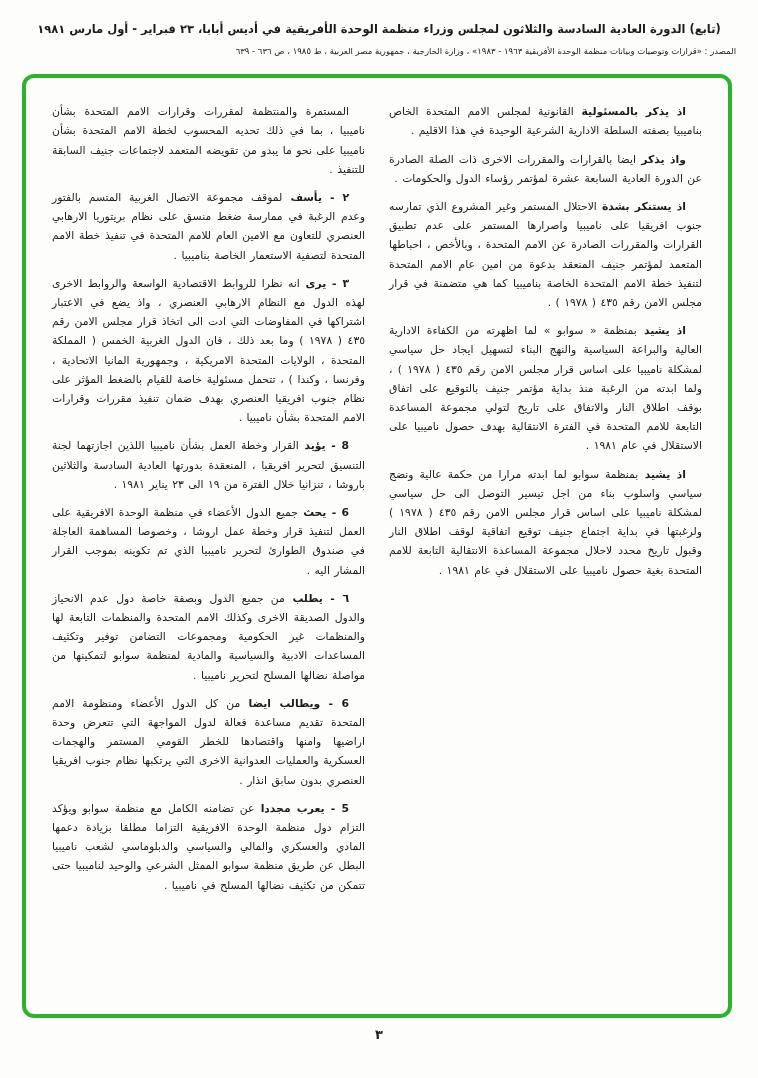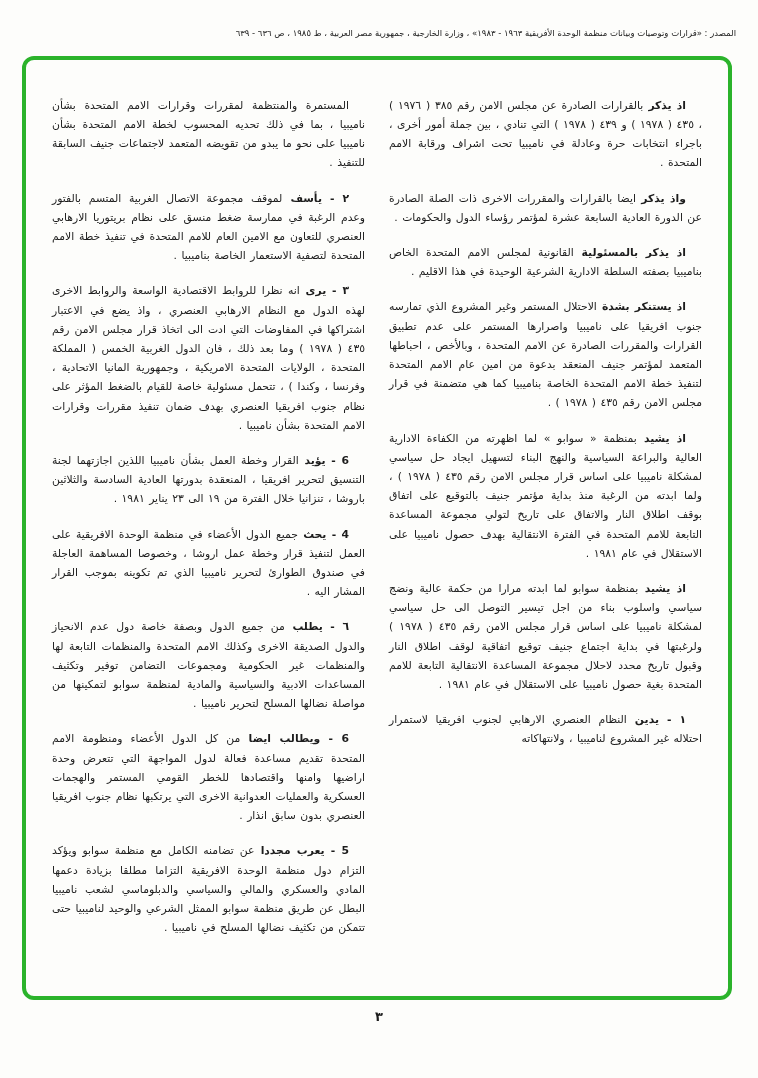--- a/index.html
+++ b/index.html
@@ -49,58 +49,57 @@
   .col{
     flex:1 1 0;
     min-width:0;
     direction:rtl;
   }
   .para{
     font-size:10.8px;
     line-height:1.78;
     text-align:justify;
     text-indent:16px;
-    margin:16px 0 9px 0;
+    margin:4px 0 9px 0;
     word-spacing:1px;
   }
   .para b{font-weight:bold;}
   .page-footer{
     text-align:center;
     font-size:13px;
     font-weight:bold;
     margin-top:9px;
     direction:rtl;
   }
 </style>
 </head>
 <body>
 
 <div class="page">
 
   <header class="doc-header">
+    <div class="h1">(تابع) الدورة العادية السادسة والثلاثون لمجلس وزراء منظمة الوحدة الأفريقية في أديس أبابا، ٢٣ فبراير - أول مارس ١٩٨١</div>
     <div class="h2">المصدر : «قرارات وتوصيات وبيانات منظمة الوحدة الأفريقية ١٩٦٣ - ١٩٨٣» ، وزارة الخارجية ، جمهورية مصر العربية ، ط ١٩٨٥ ، ص ٦٣٦ - ٦٣٩</div>
   </header>
 
   <div class="content-box">
     <div class="columns">
       <div class="col">
-          <p class="para"><b>اذ يذكر </b>بالقرارات الصادرة عن مجلس الامن رقم ٣٨٥ ( ١٩٧٦ ) ، ٤٣٥ ( ١٩٧٨ ) و ٤٣٩ ( ١٩٧٨ ) التي تنادي ، بين جملة أمور أخرى ، باجراء انتخابات حرة وعادلة في ناميبيا تحت اشراف ورقابة الامم المتحدة .</p>
+          <p class="para"><b>اذ يذكر بالمسئولية </b>القانونية لمجلس الامم المتحدة الخاص بناميبيا بصفته السلطة الادارية الشرعية الوحيدة في هذا الاقليم .</p>
           <p class="para"><b>واذ يذكر </b>ايضا بالقرارات والمقررات الاخرى ذات الصلة الصادرة عن الدورة العادية السابعة عشرة لمؤتمر رؤساء الدول والحكومات .</p>
-          <p class="para"><b>اذ يذكر بالمسئولية </b>القانونية لمجلس الامم المتحدة الخاص بناميبيا بصفته السلطة الادارية الشرعية الوحيدة في هذا الاقليم .</p>
           <p class="para"><b>اذ يستنكر بشدة </b>الاحتلال المستمر وغير المشروع الذي تمارسه جنوب افريقيا على ناميبيا واصرارها المستمر على عدم تطبيق القرارات والمقررات الصادرة عن الامم المتحدة ، وبالأخص ، احباطها المتعمد لمؤتمر جنيف المنعقد بدعوة من امين عام الامم المتحدة لتنفيذ خطة الامم المتحدة الخاصة بناميبيا كما هي متضمنة في قرار مجلس الامن رقم ٤٣٥ ( ١٩٧٨ ) .</p>
           <p class="para"><b>اذ يشيد </b>بمنظمة « سوابو » لما اظهرته من الكفاءة الادارية العالية والبراعة السياسية والنهج البناء لتسهيل ايجاد حل سياسي لمشكلة ناميبيا على اساس قرار مجلس الامن رقم ٤٣٥ ( ١٩٧٨ ) ، ولما ابدته من الرغبة منذ بداية مؤتمر جنيف بالتوقيع على اتفاق بوقف اطلاق النار والاتفاق على تاريخ لتولي مجموعة المساعدة التابعة للامم المتحدة في الفترة الانتقالية بهدف حصول ناميبيا على الاستقلال في عام ١٩٨١ .</p>
           <p class="para"><b>اذ يشيد </b>بمنظمة سوابو لما ابدته مرارا من حكمة عالية ونضج سياسي واسلوب بناء من اجل تيسير التوصل الى حل سياسي لمشكلة ناميبيا على اساس قرار مجلس الامن رقم ٤٣٥ ( ١٩٧٨ ) ولرغبتها في بداية اجتماع جنيف توقيع اتفاقية لوقف اطلاق النار وقبول تاريخ محدد لاحلال مجموعة المساعدة الانتقالية التابعة للامم المتحدة بغية حصول ناميبيا على الاستقلال في عام ١٩٨١ .</p>
-          <p class="para"><b>١ - يدين </b>النظام العنصري الارهابي لجنوب افريقيا لاستمرار احتلاله غير المشروع لناميبيا ، ولانتهاكاته</p>
         </div>
       <div class="col">
           <p class="para">المستمرة والمنتظمة لمقررات وقرارات الامم المتحدة بشأن ناميبيا ، بما في ذلك تحديه المحسوب لخطة الامم المتحدة بشأن ناميبيا على نحو ما يبدو من تقويضه المتعمد لاجتماعات جنيف السابقة للتنفيذ .</p>
           <p class="para"><b>٢ - يأسف </b>لموقف مجموعة الاتصال الغربية المتسم بالفتور وعدم الرغبة في ممارسة ضغط منسق على نظام بريتوريا الارهابي العنصري للتعاون مع الامين العام للامم المتحدة في تنفيذ خطة الامم المتحدة لتصفية الاستعمار الخاصة بناميبيا .</p>
           <p class="para"><b>٣ - يرى </b>انه نظرا للروابط الاقتصادية الواسعة والروابط الاخرى لهذه الدول مع النظام الارهابي العنصري ، واذ يضع في الاعتبار اشتراكها في المفاوضات التي ادت الى اتخاذ قرار مجلس الامن رقم ٤٣٥ ( ١٩٧٨ ) وما بعد ذلك ، فان الدول الغربية الخمس ( المملكة المتحدة ، الولايات المتحدة الامريكية ، وجمهورية المانيا الاتحادية ، وفرنسا ، وكندا ) ، تتحمل مسئولية خاصة للقيام بالضغط المؤثر على نظام جنوب افريقيا العنصري بهدف ضمان تنفيذ مقررات وقرارات الامم المتحدة بشأن ناميبيا .</p>
-          <p class="para"><b>6 - يؤيد </b>القرار وخطة العمل بشأن ناميبيا اللذين اجازتهما لجنة التنسيق لتحرير افريقيا ، المنعقدة بدورتها العادية السادسة والثلاثين باروشا ، تنزانيا خلال الفترة من ١٩ الى ٢٣ يناير ١٩٨١ .</p>
-          <p class="para"><b>4 - يحث </b>جميع الدول الأعضاء في منظمة الوحدة الافريقية على العمل لتنفيذ قرار وخطة عمل اروشا ، وخصوصا المساهمة العاجلة في صندوق الطوارئ لتحرير ناميبيا الذي تم تكوينه بموجب القرار المشار اليه .</p>
+          <p class="para"><b>8 - يؤيد </b>القرار وخطة العمل بشأن ناميبيا اللذين اجازتهما لجنة التنسيق لتحرير افريقيا ، المنعقدة بدورتها العادية السادسة والثلاثين باروشا ، تنزانيا خلال الفترة من ١٩ الى ٢٣ يناير ١٩٨١ .</p>
+          <p class="para"><b>6 - يحث </b>جميع الدول الأعضاء في منظمة الوحدة الافريقية على العمل لتنفيذ قرار وخطة عمل اروشا ، وخصوصا المساهمة العاجلة في صندوق الطوارئ لتحرير ناميبيا الذي تم تكوينه بموجب القرار المشار اليه .</p>
           <p class="para"><b>٦ - يطلب </b>من جميع الدول وبصفة خاصة دول عدم الانحياز والدول الصديقة الاخرى وكذلك الامم المتحدة والمنظمات التابعة لها والمنظمات غير الحكومية ومجموعات التضامن توفير وتكثيف المساعدات الادبية والسياسية والمادية لمنظمة سوابو لتمكينها من مواصلة نضالها المسلح لتحرير ناميبيا .</p>
           <p class="para"><b>6 - ويطالب ايضا </b>من كل الدول الأعضاء ومنظومة الامم المتحدة تقديم مساعدة فعالة لدول المواجهة التي تتعرض وحدة اراضيها وامنها واقتصادها للخطر القومي المستمر والهجمات العسكرية والعمليات العدوانية الاخرى التي يرتكبها نظام جنوب افريقيا العنصري بدون سابق انذار .</p>
           <p class="para"><b>5 - يعرب مجددا </b>عن تضامنه الكامل مع منظمة سوابو ويؤكد التزام دول منظمة الوحدة الافريقية التزاما مطلقا بزيادة دعمها المادي والعسكري والمالي والسياسي والدبلوماسي لشعب ناميبيا البطل عن طريق منظمة سوابو الممثل الشرعي والوحيد لناميبيا حتى تتمكن من تكثيف نضالها المسلح في ناميبيا .</p>
         </div>
     </div>
   </div>
 
   <footer class="page-footer">
     <span>٣</span>
   </footer>

